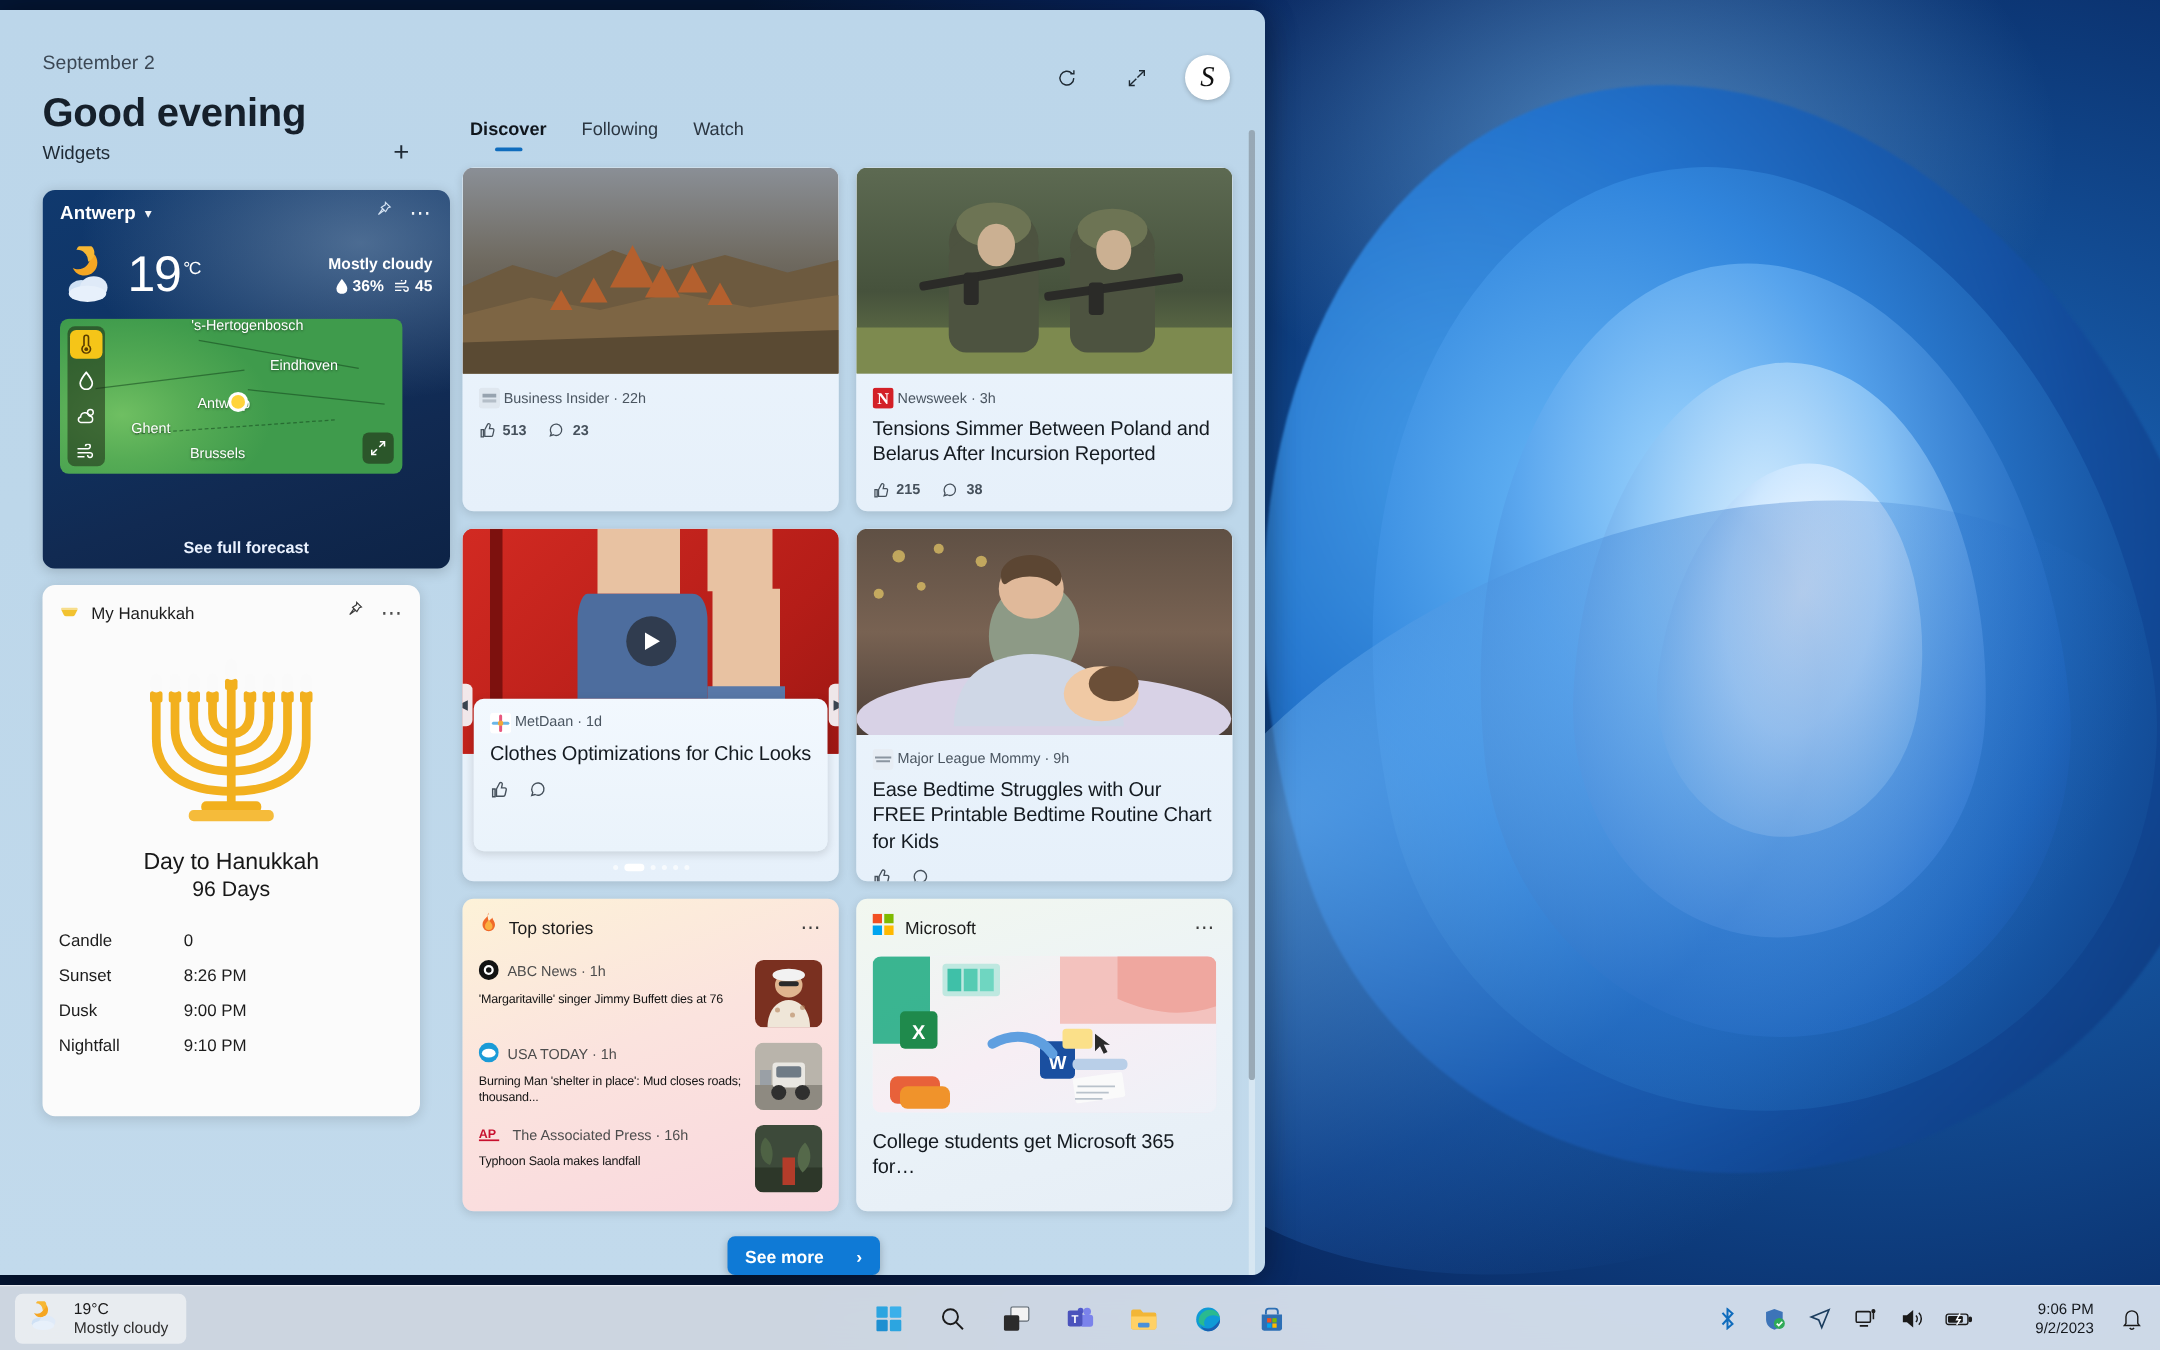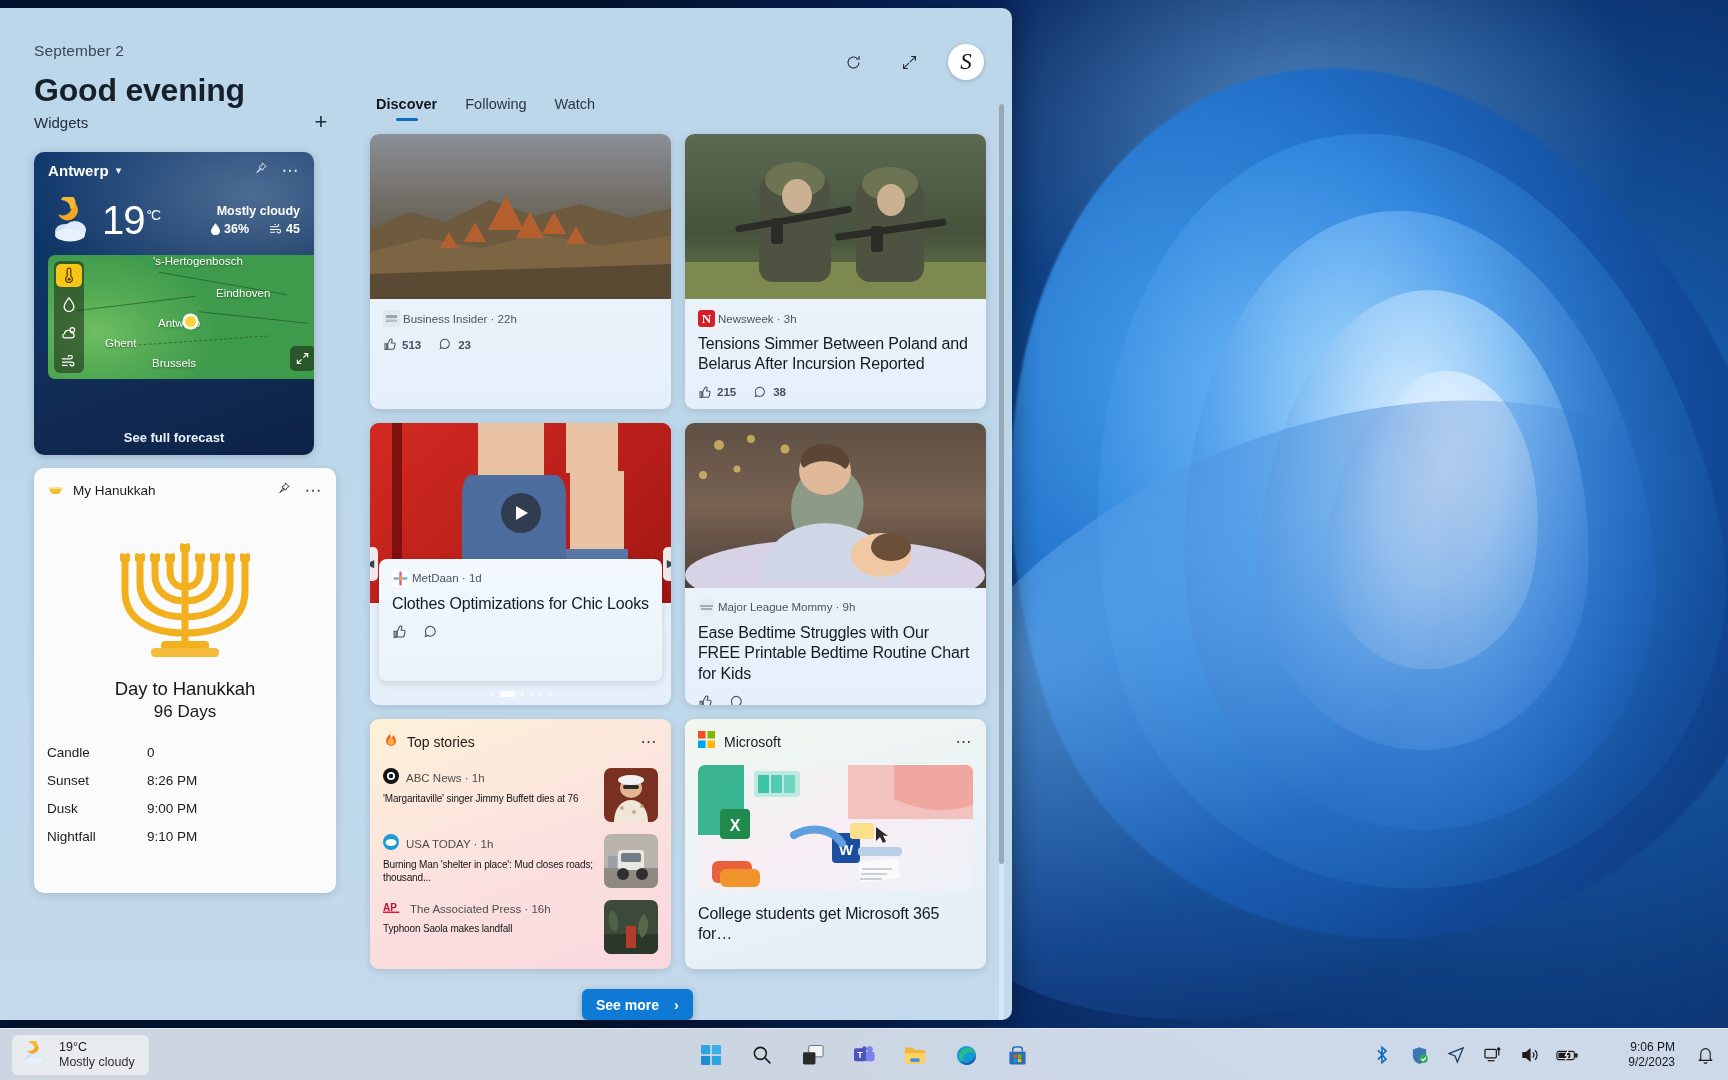--- a/index.html
+++ b/index.html
@@ -97,21 +97,21 @@
     height: 36px; margin-bottom: 12px;
   }
   .widgets-label { font-size: 15px; color: #1f2a35; }
   .plus-btn {
     width: 30px; height: 30px; display: flex; align-items: center; justify-content: center;
     font-size: 22px; color: #202b36; border-radius: 6px; cursor: pointer; font-weight: 300;
   }
 
   
   .weather-card {
-    width: 280px; height: 303px; border-radius: 10px; overflow: hidden;
+    width: 326px; height: 303px; border-radius: 10px; overflow: hidden;
     position: relative;
     background:
       radial-gradient(ellipse 320px 180px at 78% 14%, rgba(150,175,200,.45), rgba(10,30,60,0) 70%),
       linear-gradient(160deg, #10396e 0%, #0f3465 35%, #112a52 70%, #0d2346 100%);
     box-shadow: 0 2px 10px rgba(0,0,0,.18);
     color: #fff;
   }
   .wc-top {
     position: absolute; left: 0; top: 0; width: 100%; height: 36px;
     display: flex; align-items: center; padding: 0 14px;
@@ -126,21 +126,21 @@
     position: absolute; left: 14px; top: 38px; right: 14px; height: 60px;
     display: flex; align-items: center;
   }
   .wc-glyph { width: 50px; height: 46px; position: relative; flex: none; }
   .wc-temp {
     font-size: 40px; font-weight: 300; line-height: 1; margin-left: 4px; letter-spacing: -1px;
   }
   .wc-unit { font-size: 14px; vertical-align: super; margin-left: 2px; font-weight: 400; }
   .wc-right { margin-left: auto; text-align: right; }
   .wc-cond { font-size: 12.5px; font-weight: 600; margin-bottom: 4px; }
-  .wc-metrics { font-size: 12.5px; font-weight: 700; display: flex; gap: 20px; justify-content: flex-end; align-items: center; }
+  .wc-metrics { font-size: 12.5px; font-weight: 700; display: flex; gap: 8px; justify-content: flex-end; align-items: center; }
   .wc-metrics span { display: inline-flex; align-items: center; gap: 4px; }
 
   .wc-map {
     position: absolute; left: 14px; top: 103px; width: 274px; height: 124px;
     border-radius: 7px; overflow: hidden;
     background:
       radial-gradient(ellipse 120px 80px at 18% 62%, #6fbf62 0%, #56ac55 45%, #3f9b4c 100%),
       linear-gradient(135deg, #7cc46a 0%, #5bb05a 30%, #46a150 60%, #3b944b 100%);
   }
   .map-lbl { position: absolute; color: #fff; font-size: 11.5px; text-shadow: 0 1px 2px rgba(0,0,0,.45); }
@@ -289,21 +289,21 @@
     margin: 5px 13px 0; height: 125px; border-radius: 7px; position: relative; overflow: hidden;
     background: linear-gradient(120deg,#eef4f9 0%, #f6eef4 45%, #f2e9f3 100%);
   }
   .ms-caption { padding: 14px 13px 0; font-size: 16px; line-height: 1.28; color: #141a20; letter-spacing: -.15px; }
 
   
   .see-more {
     position: absolute; left: 582px; top: 981px; z-index: 20;
     height: 31px; padding: 0 14px; border-radius: 6px;
     background: #0f7ad6; color: #fff; font-size: 14px; font-weight: 600;
-    display: flex; align-items: center; gap: 15px; cursor: pointer;
+    display: flex; align-items: center; gap: 26px; cursor: pointer;
     box-shadow: 0 2px 7px rgba(0,0,0,.25);
   }
 
   
   .scrollbar {
     position: absolute; right: 8px; top: 96px; width: 5px; height: 920px;
     border-radius: 3px; background: rgba(255,255,255,.35);
   }
   .scrollbar i {
     position: absolute; left: 0; top: 0; width: 5px; height: 760px;

